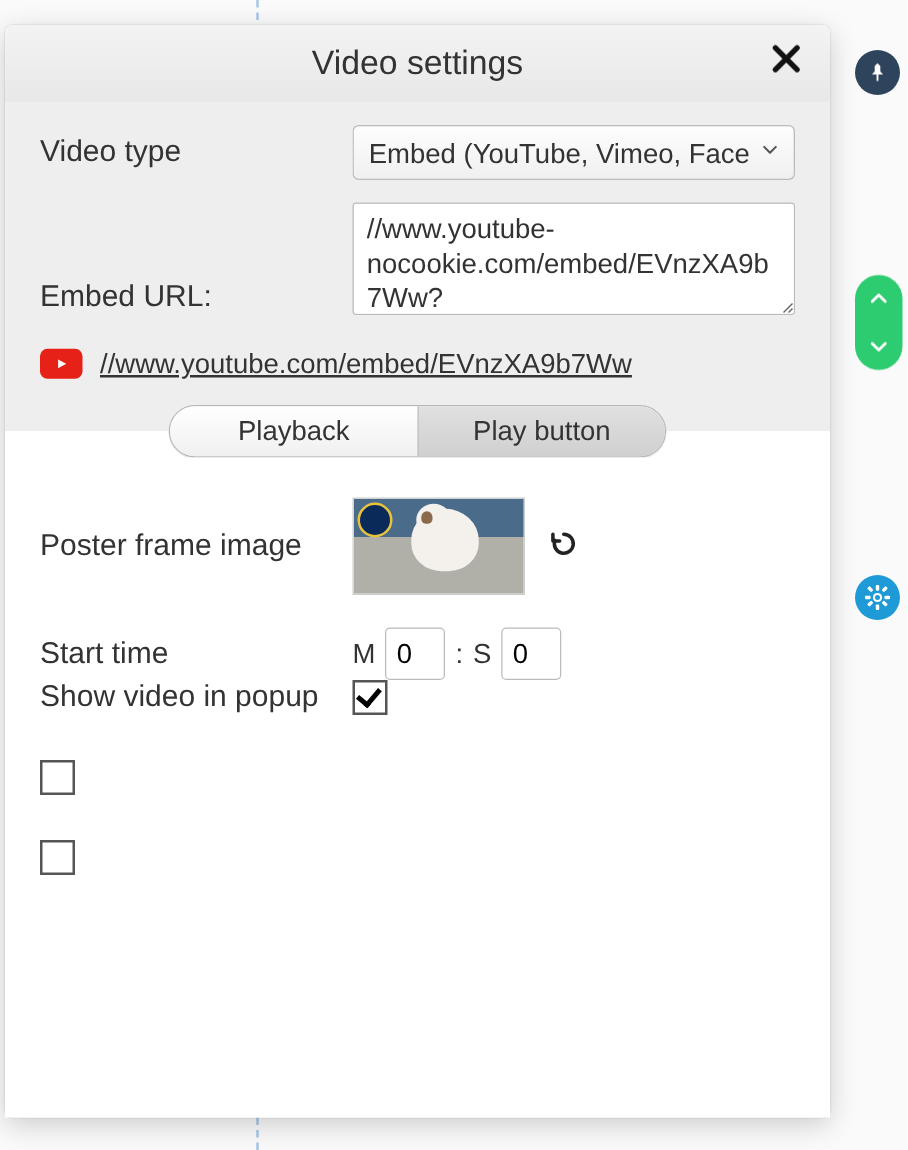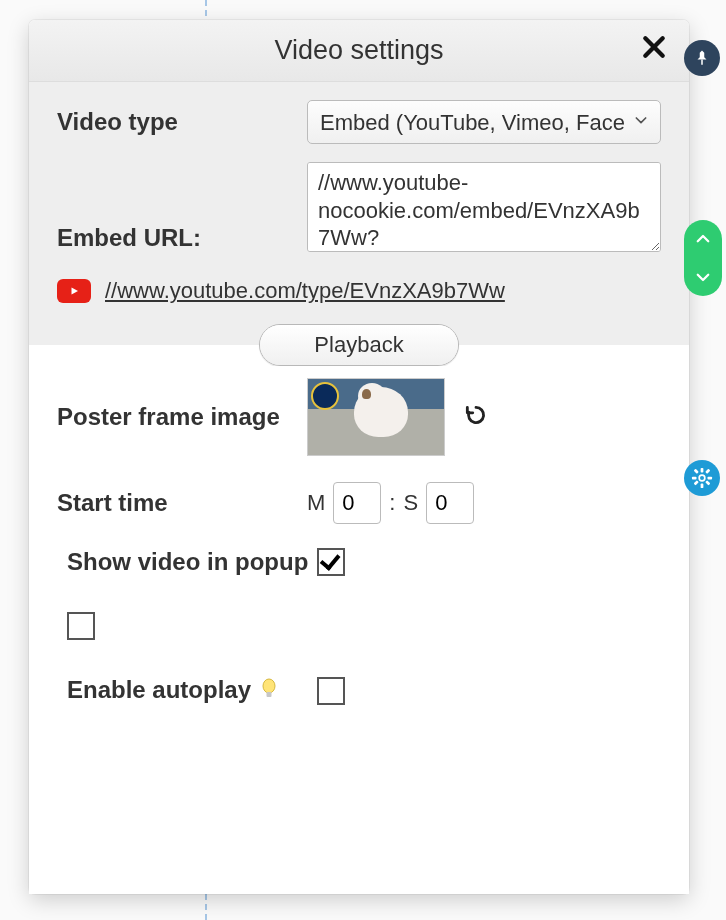--- a/index.html
+++ b/index.html
@@ -14,21 +14,21 @@
   .bg-vline {
     position: absolute;
     top: 0; bottom: 0;
     left: 205px;
     width: 0;
     border-left: 2px dashed #a7c7e7;
     z-index: 0;
   }
   .dialog {
     position: absolute;
-    left: 29px; top: 20px;
+    left: 4px; top: 20px;
     width: 660px;
     height: 874px;
     background: #ffffff;
     border-radius: 6px;
     box-shadow: 0 6px 22px rgba(0,0,0,0.18), 0 0 0 1px rgba(0,0,0,0.05);
     z-index: 10;
     display: flex;
     flex-direction: column;
   }
   .titlebar {
@@ -60,21 +60,20 @@
     display: flex;
     align-items: center;
     margin-bottom: 18px;
   }
   .form-row.align-top { align-items: flex-end; }
   .form-label {
     width: 250px;
     font-size: 24px;
     color: #333;
     flex-shrink: 0;
-    font-weight: bold;
   }
   .select-wrap {
     position: relative;
     flex: 1;
   }
   select.big-select {
     width: 100%;
     height: 44px;
     font-size: 22px;
     padding: 4px 36px 4px 12px;
@@ -149,21 +148,21 @@
   }
   .seg-btn.active {
     background: linear-gradient(#ffffff, #f0f0f0);
   }
   .seg-btn:not(.active) {
     background: linear-gradient(#e0e0e0, #d0d0d0);
     border-left: 1px solid #b8b8b8;
   }
   .lower-section {
     background: #ffffff;
-    padding: 12px 28px 0 28px;
+    padding: 32px 28px 0 28px;
     flex: 1;
   }
   .poster-row {
     display: flex;
     align-items: center;
     margin-bottom: 26px;
   }
   .poster-thumb {
     width: 138px; height: 78px;
     border: 1px solid #ccc;
@@ -206,21 +205,20 @@
     background: #0a2a5a;
     border: 2px solid #e7c23c;
   }
   .revert-btn {
     margin-left: 18px;
     cursor: pointer;
   }
   .time-row {
     display: flex;
     align-items: center;
-    margin-bottom: 24px;
   }
   .time-ms {
     display: flex;
     align-items: center;
     gap: 8px;
   }
   .time-ms span.lbl {
     font-size: 22px;
     color: #333;
   }
@@ -229,21 +227,20 @@
     font-size: 22px;
     text-align: left;
     padding: 0 8px;
     border: 1px solid #bbb;
     border-radius: 4px;
   }
   .cb-row {
     display: flex;
     align-items: center;
     margin-bottom: 36px;
-    margin-left: 10px;
   }
   .cb {
     width: 28px; height: 28px;
     border: 2px solid #555;
     background: #fff;
     cursor: pointer;
     display: flex;
     align-items: center;
     justify-content: center;
   }
@@ -330,28 +327,29 @@
       <div class="form-label" style="padding-top:8px">Embed URL:</div>
       <textarea class="embed-url" style="">//www.youtube-nocookie.com/embed/EVnzXA9b7Ww?</textarea>
     </div>
 
     <div class="yt-link-row">
       <div class="yt-badge">
         <svg width="12" height="12" viewBox="0 0 24 24">
             <path d="M7 5 L20 12 L7 19 Z" fill="#fff"></path>
           </svg>
       </div>
-      <a class="yt-link">//www.youtube.com/type/EVnzXA9b7Ww</a>
+      <a class="yt-link">//www.youtube.com/embed/EVnzXA9b7Ww</a>
     </div>
 
   </div>
 
   <div class="tab-strip">
     <div class="seg">
       <div class="seg-btn active">Playback</div>
+      <div class="seg-btn">Play button</div>
     </div>
   </div>
 
   <div class="lower-section">
 
     <div class="poster-row">
       <div class="form-label">Poster frame image</div>
       <div class="poster-thumb">
         <div class="poster-bg"></div>
         <div class="poster-bulldog"></div>
@@ -380,29 +378,20 @@
       <div class="form-label">Show video in popup</div>
       <div class="cb checked" role="checkbox" aria-checked="true"></div>
     </div>
 
     <div class="cb-row">
       <div class="cb" role="checkbox" aria-checked="false"></div>
     </div>
 
 
     <div class="cb-row">
-      <div class="form-label">
-        <span>Enable autoplay</span>
-        <span class="bulb">
-          <svg width="18" height="22" viewBox="0 0 18 22">
-            <ellipse cx="9" cy="8" rx="6" ry="7" fill="#ffe477" stroke="#d6b83f" stroke-width="1"></ellipse>
-            <rect x="6.5" y="14" width="5" height="5" rx="1" fill="#c7c7c7"></rect>
-          </svg>
-        </span>
-      </div>
       <div class="cb" role="checkbox" aria-checked="false"></div>
     </div>
 
   </div>
 </div>
 
 <div class="floater pin">
   <svg width="18" height="18" viewBox="0 0 24 24">
     <path d="M12 2 L15 5 L15 11 L18 14 L6 14 L9 11 L9 5 Z" fill="#fff"></path>
     <rect x="11" y="14" width="2" height="7" fill="#fff"></rect>

